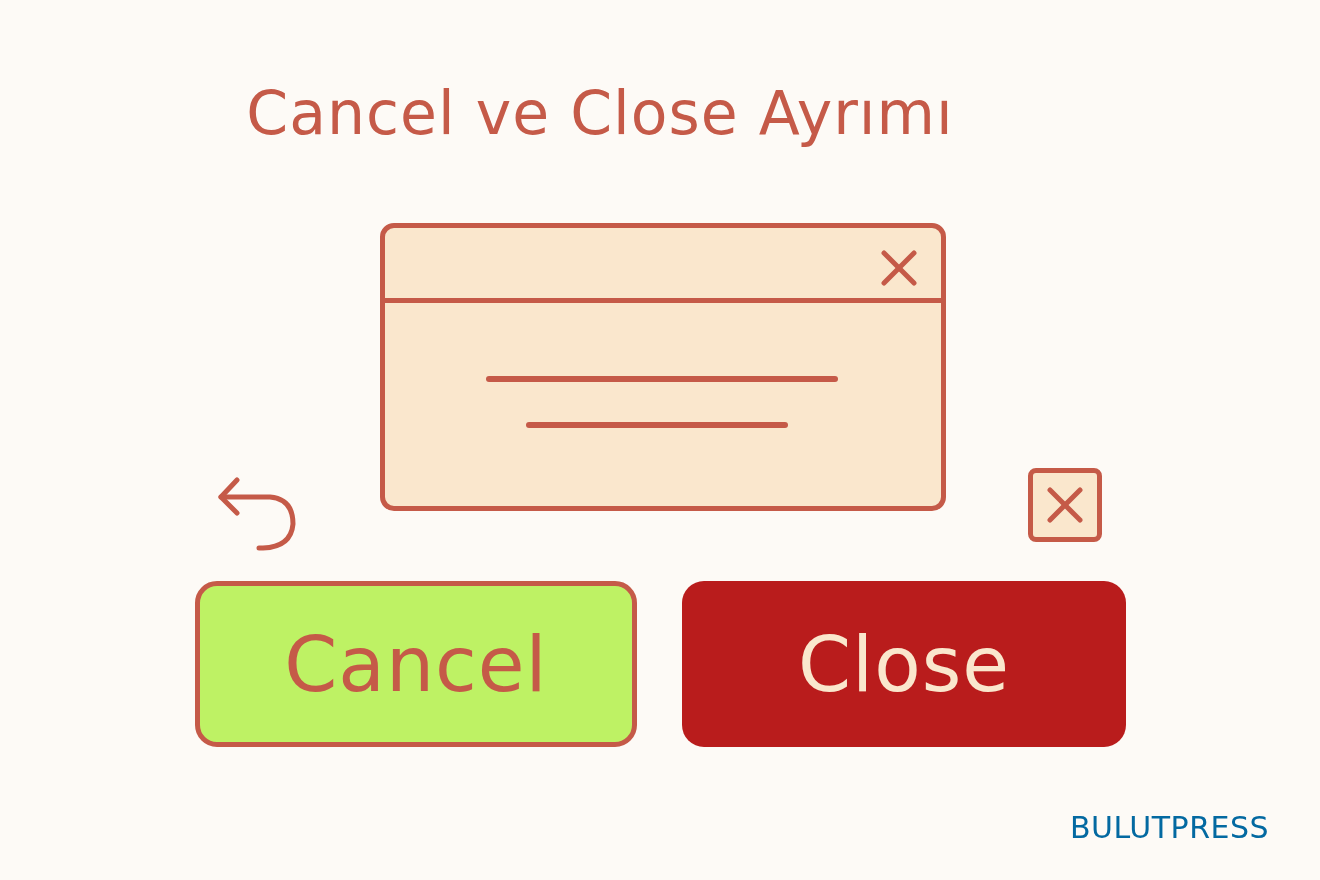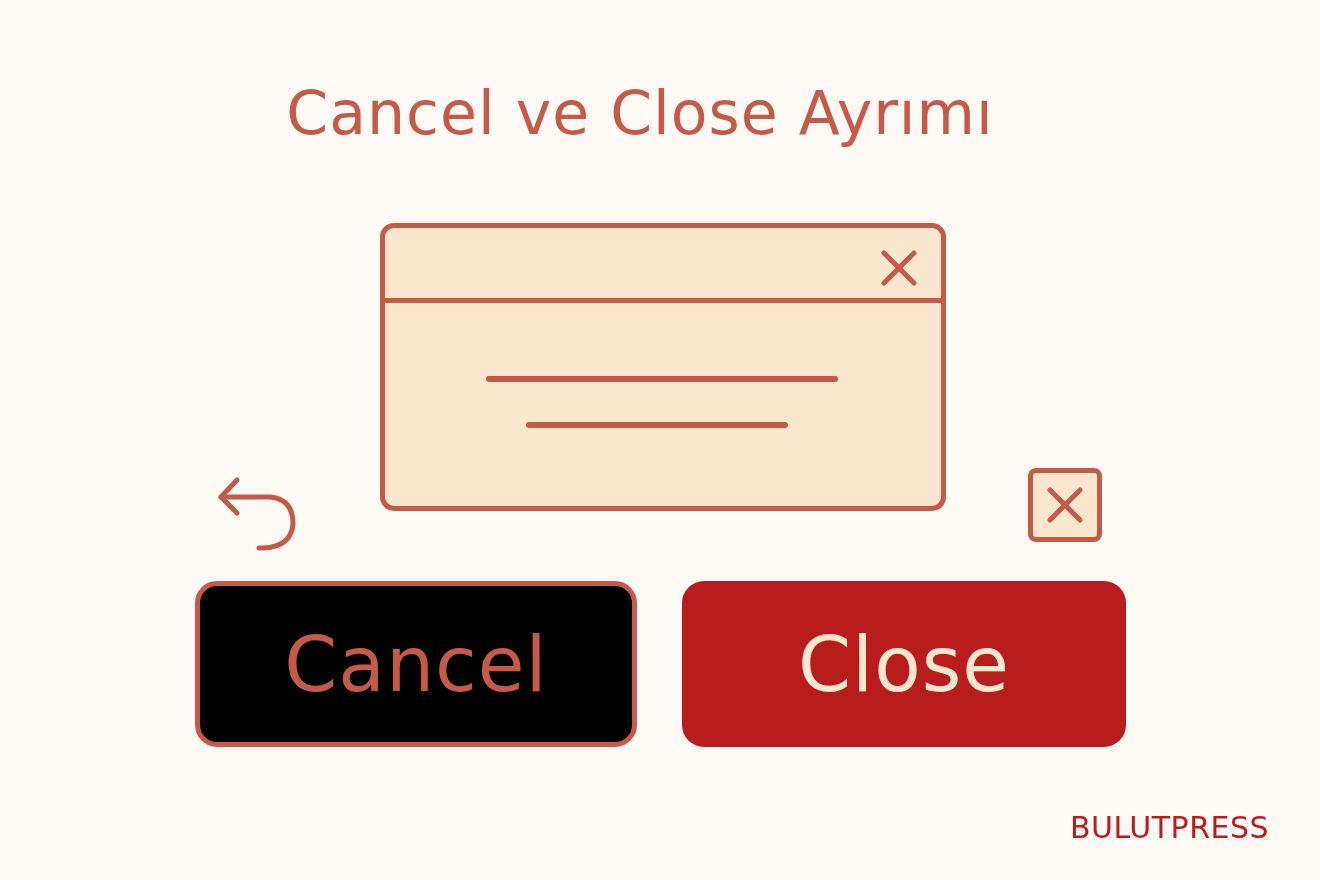--- a/index.html
+++ b/index.html
@@ -5,21 +5,21 @@
     html, body { margin: 0; padding: 0; }
     body {
       width: 1320px; height: 880px;
       background: #fdfaf6;
       position: relative; overflow: hidden;
       font-family: "DejaVu Sans", sans-serif;
     }
     .title {
       position: absolute; left: 0; width: 1200px; top: 78px;
       text-align: center; font-size: 60px; color: #c55a48;
-      letter-spacing: 1px; font-weight: normal; padding-left: 40px;
+      letter-spacing: 1px; font-weight: normal;
     }
     .dialog {
       position: absolute; left: 380px; top: 223px;
       width: 556px; height: 278px;
       background: #fae7cd; border: 5px solid #c55a48; border-radius: 14px;
       box-sizing: content-box;
     }
     .dialog-header {
       position: absolute; left: 0; top: 0; right: 0; height: 70px;
       border-bottom: 5px solid #c55a48;
@@ -38,29 +38,29 @@
       box-sizing: border-box; cursor: pointer;
     }
     .close-icon-box svg { position: absolute; left: 11px; top: 11px; }
     .btn {
       position: absolute; top: 581px; height: 166px; border-radius: 22px;
       box-sizing: border-box; display: flex; align-items: center; justify-content: center;
       font-size: 76px; cursor: pointer; letter-spacing: 1px;
     }
     .btn-cancel {
       left: 195px; width: 442px;
-      background: #000000; border: 5px solid #c55a48; color: #c55a48;
+      background: #bef264; border: 5px solid #c55a48; color: #c55a48;
     }
     .btn-close {
       left: 682px; width: 444px;
       background: #b91c1c; color: #fae7cd;
     }
     .brand {
       position: absolute; left: 1070px; top: 810px;
-      font-size: 30px; color: #b91c1c; letter-spacing: 0.5px;
+      font-size: 30px; color: #0369a1; letter-spacing: 0.5px;
     }
   </style>
 </head>
 <body>
 
 <div class="title">Cancel ve Close Ayrımı</div>
 
 <div class="dialog">
   <div class="dialog-header">
     <svg class="dialog-close" viewBox="0 0 40 40">

